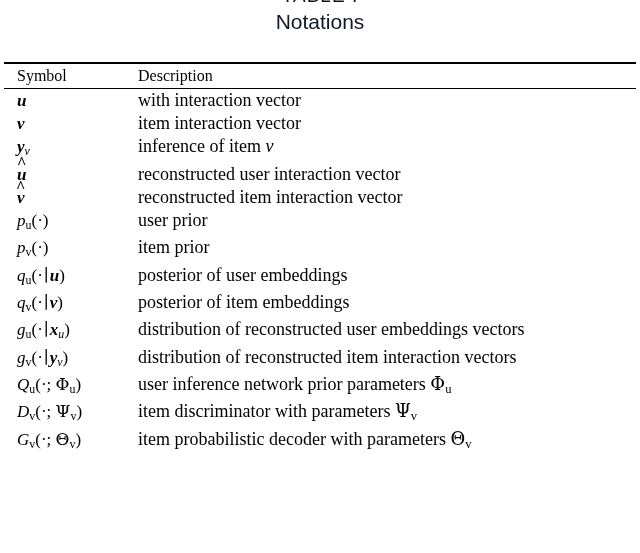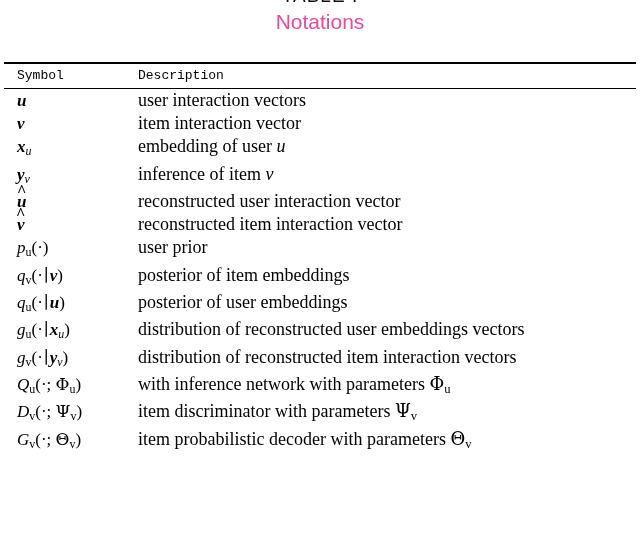--- a/index.html
+++ b/index.html
@@ -17,41 +17,41 @@
   .caption-block{
     position:absolute;left:0;top:-14px;width:640px;text-align:center;
   }
   .table-number{
     font-family:"Liberation Sans","DejaVu Sans",sans-serif;
     font-size:19px;letter-spacing:1px;line-height:19px;
     color:#111;
   }
   .table-title{
     font-family:"Liberation Sans","DejaVu Sans",sans-serif;
-    font-size:21px;line-height:26px;margin-top:4px;color:#ec4899;
+    font-size:21px;line-height:26px;margin-top:4px;color:#0f172a;
   }
 
   
   .tbl{
     position:absolute;left:4px;top:62px;width:632px;
   }
   .rule-top{border-top:2.4px solid #000;}
   .rule-thin{border-top:1.1px solid #000;}
 
   table.notations{
     border-collapse:collapse;width:632px;table-layout:fixed;
   }
   table.notations td,table.notations th{
     padding:0;margin:0;border:none;text-align:left;vertical-align:baseline;
   }
   col.c-sym{width:132px;}
   col.c-desc{width:500px;}
 
   .hdr td{
-    font-size:13px;line-height:24px;padding-top:1px;padding-bottom:2px;font-family:Liberation Mono, monospace;
+    font-size:16px;line-height:24px;padding-top:1px;padding-bottom:2px;
   }
   .hdr td.sym{padding-left:13px;}
   .hdr td.desc{padding-left:2px;}
 
   tbody.rows td{
     font-size:18px;line-height:22.2px;
     height:22.2px;
   }
   tbody.rows td.sym{padding-left:13px;font-size:17px;}
   tbody.rows td.desc{padding-left:2px;}
@@ -100,32 +100,28 @@
 
     <table class="notations">
       <colgroup>
           <col class="c-sym">
           <col class="c-desc">
         </colgroup>
       <tbody class="rows">
 
         <tr>
           <td class="sym"><span class="m mb">u</span></td>
-          <td class="desc">user interaction vectors</td>
+          <td class="desc">with interaction vector</td>
         </tr>
 
         <tr>
           <td class="sym"><span class="m mb">v</span></td>
           <td class="desc">item interaction vector</td>
         </tr>
 
-        <tr>
-          <td class="sym"><span class="m mb">x</span><span class="sub-i m">u</span></td>
-          <td class="desc"><span>embedding of user </span><span class="m">u</span></td>
-        </tr>
 
         <tr>
           <td class="sym"><span class="m mb">y</span><span class="sub-i m">v</span></td>
           <td class="desc"><span>inference of item </span><span class="m">v</span></td>
         </tr>
 
         <tr>
           <td class="sym"><span class="hat"><span class="hch">^</span><span class="m mb">u</span></span></td>
           <td class="desc">reconstructed user interaction vector</td>
         </tr>
@@ -133,44 +129,48 @@
         <tr>
           <td class="sym"><span class="hat"><span class="hch">^</span><span class="m mb">v</span></span></td>
           <td class="desc">reconstructed item interaction vector</td>
         </tr>
 
         <tr>
           <td class="sym"><span class="m">p</span><span class="sub-u">u</span><span class="par">(</span><span class="dotc">·</span><span class="par">)</span></td>
           <td class="desc">user prior</td>
         </tr>
 
-
         <tr>
-          <td class="sym"><span class="m">q</span><span class="sub-u">v</span><span class="par">(</span><span class="dotc">·</span><span class="bar-mid">∣</span><span class="m mb">v</span><span class="par">)</span></td>
-          <td class="desc">posterior of item embeddings</td>
+          <td class="sym"><span class="m">p</span><span class="sub-u">v</span><span class="par">(</span><span class="dotc">·</span><span class="par">)</span></td>
+          <td class="desc">item prior</td>
         </tr>
 
         <tr>
           <td class="sym"><span class="m">q</span><span class="sub-u">u</span><span class="par">(</span><span class="dotc">·</span><span class="bar-mid">∣</span><span class="m mb">u</span><span class="par">)</span></td>
           <td class="desc">posterior of user embeddings</td>
+        </tr>
+
+        <tr>
+          <td class="sym"><span class="m">q</span><span class="sub-u">v</span><span class="par">(</span><span class="dotc">·</span><span class="bar-mid">∣</span><span class="m mb">v</span><span class="par">)</span></td>
+          <td class="desc">posterior of item embeddings</td>
         </tr>
 
         <tr>
           <td class="sym"><span class="m">g</span><span class="sub-u">u</span><span class="par">(</span><span class="dotc">·</span><span class="bar-mid">∣</span><span class="m mb">x</span><span class="sub-i m">u</span><span class="par">)</span></td>
           <td class="desc">distribution of reconstructed user embeddings vectors</td>
         </tr>
 
         <tr>
           <td class="sym"><span class="m">g</span><span class="sub-u">v</span><span class="par">(</span><span class="dotc">·</span><span class="bar-mid">∣</span><span class="m mb">y</span><span class="sub-i m">v</span><span class="par">)</span></td>
           <td class="desc">distribution of reconstructed item interaction vectors</td>
         </tr>
 
         <tr>
           <td class="sym"><span class="m">Q</span><span class="sub-u">u</span><span class="par">(</span><span class="dotc">·</span><span class="par">;</span> <span class="gk">Φ</span><span class="sub-u">u</span><span class="par">)</span></td>
-          <td class="desc"><span>with inference network with parameters </span><span class="gk">Φ</span><span class="sub-u">u</span></td>
+          <td class="desc"><span>user inference network prior parameters </span><span class="gk">Φ</span><span class="sub-u">u</span></td>
         </tr>
 
 
 
         <tr>
           <td class="sym"><span class="m">D</span><span class="sub-u">v</span><span class="par">(</span><span class="dotc">·</span><span class="par">;</span> <span class="gk">Ψ</span><span class="sub-u">v</span><span class="par">)</span></td>
           <td class="desc"><span>item discriminator with parameters </span><span class="gk">Ψ</span><span class="sub-u">v</span></td>
         </tr>
 
 

